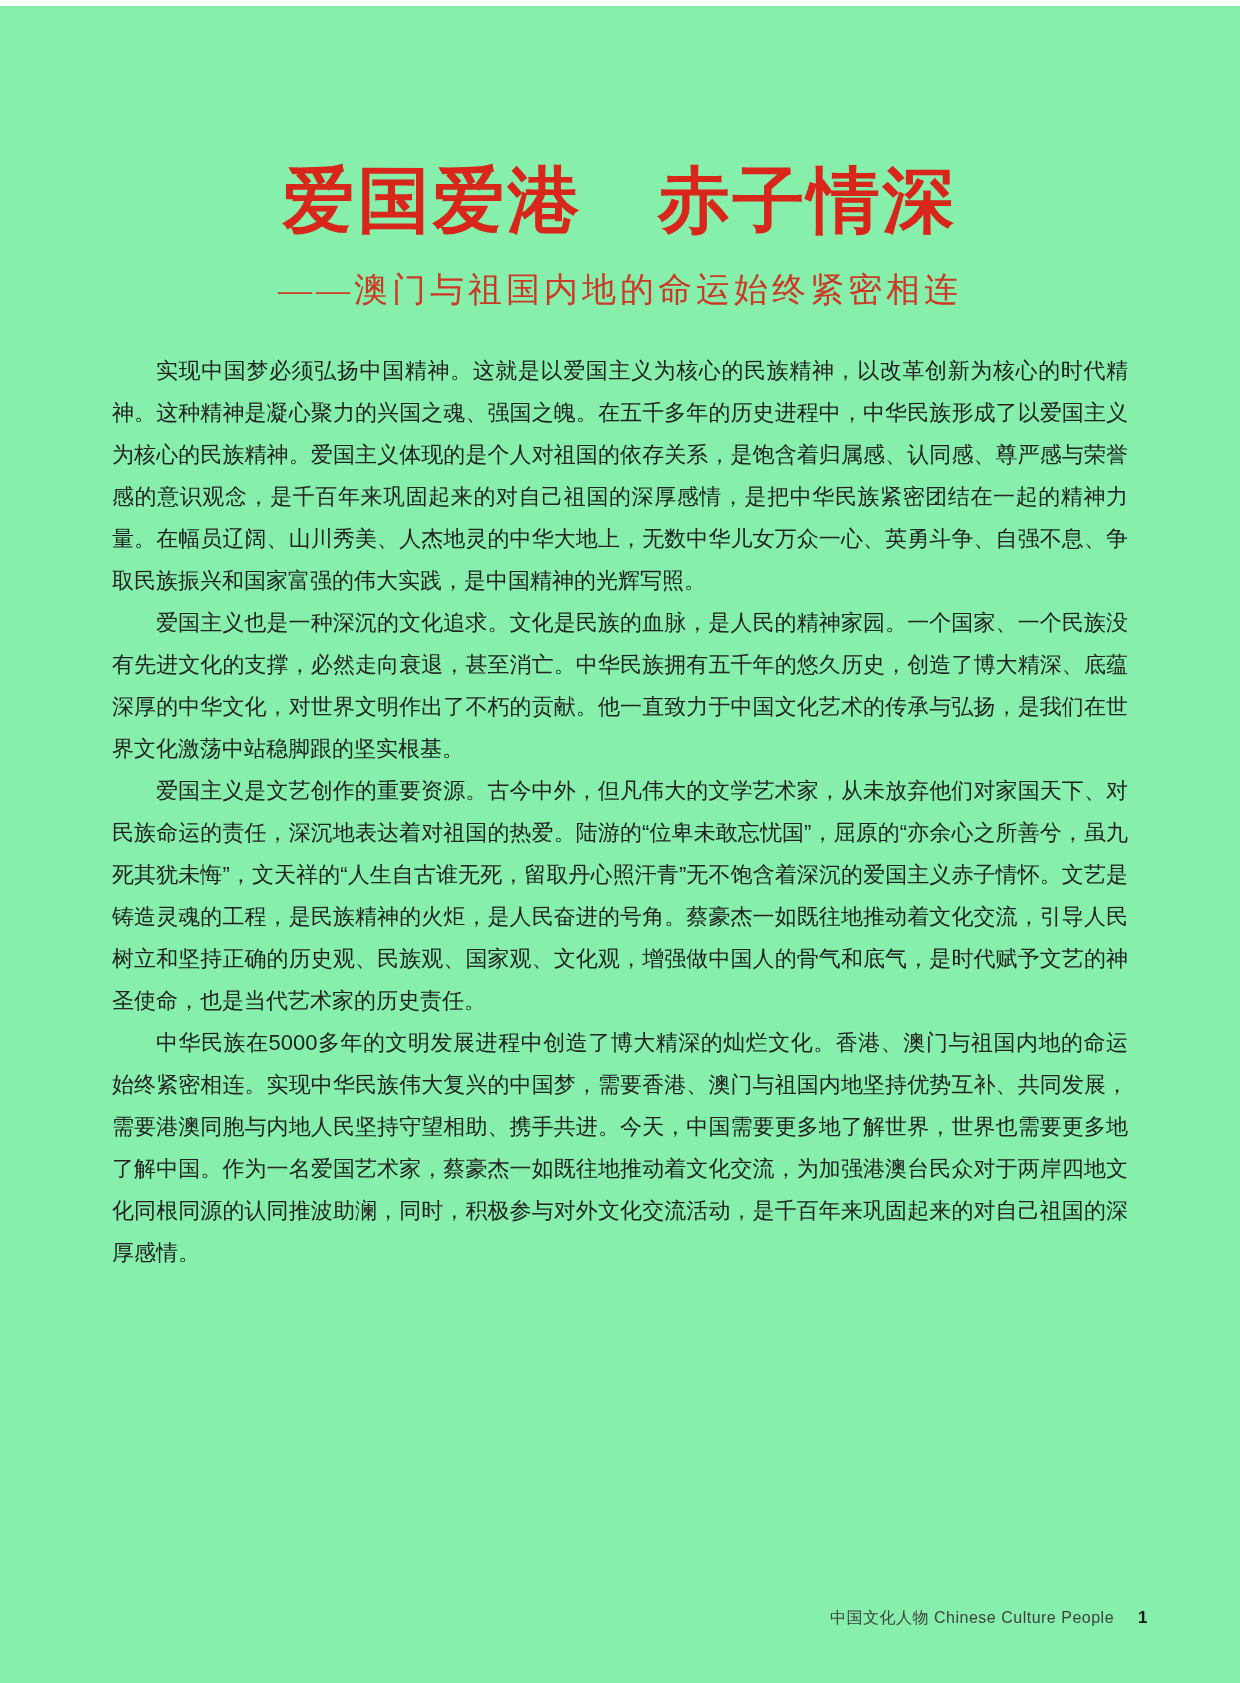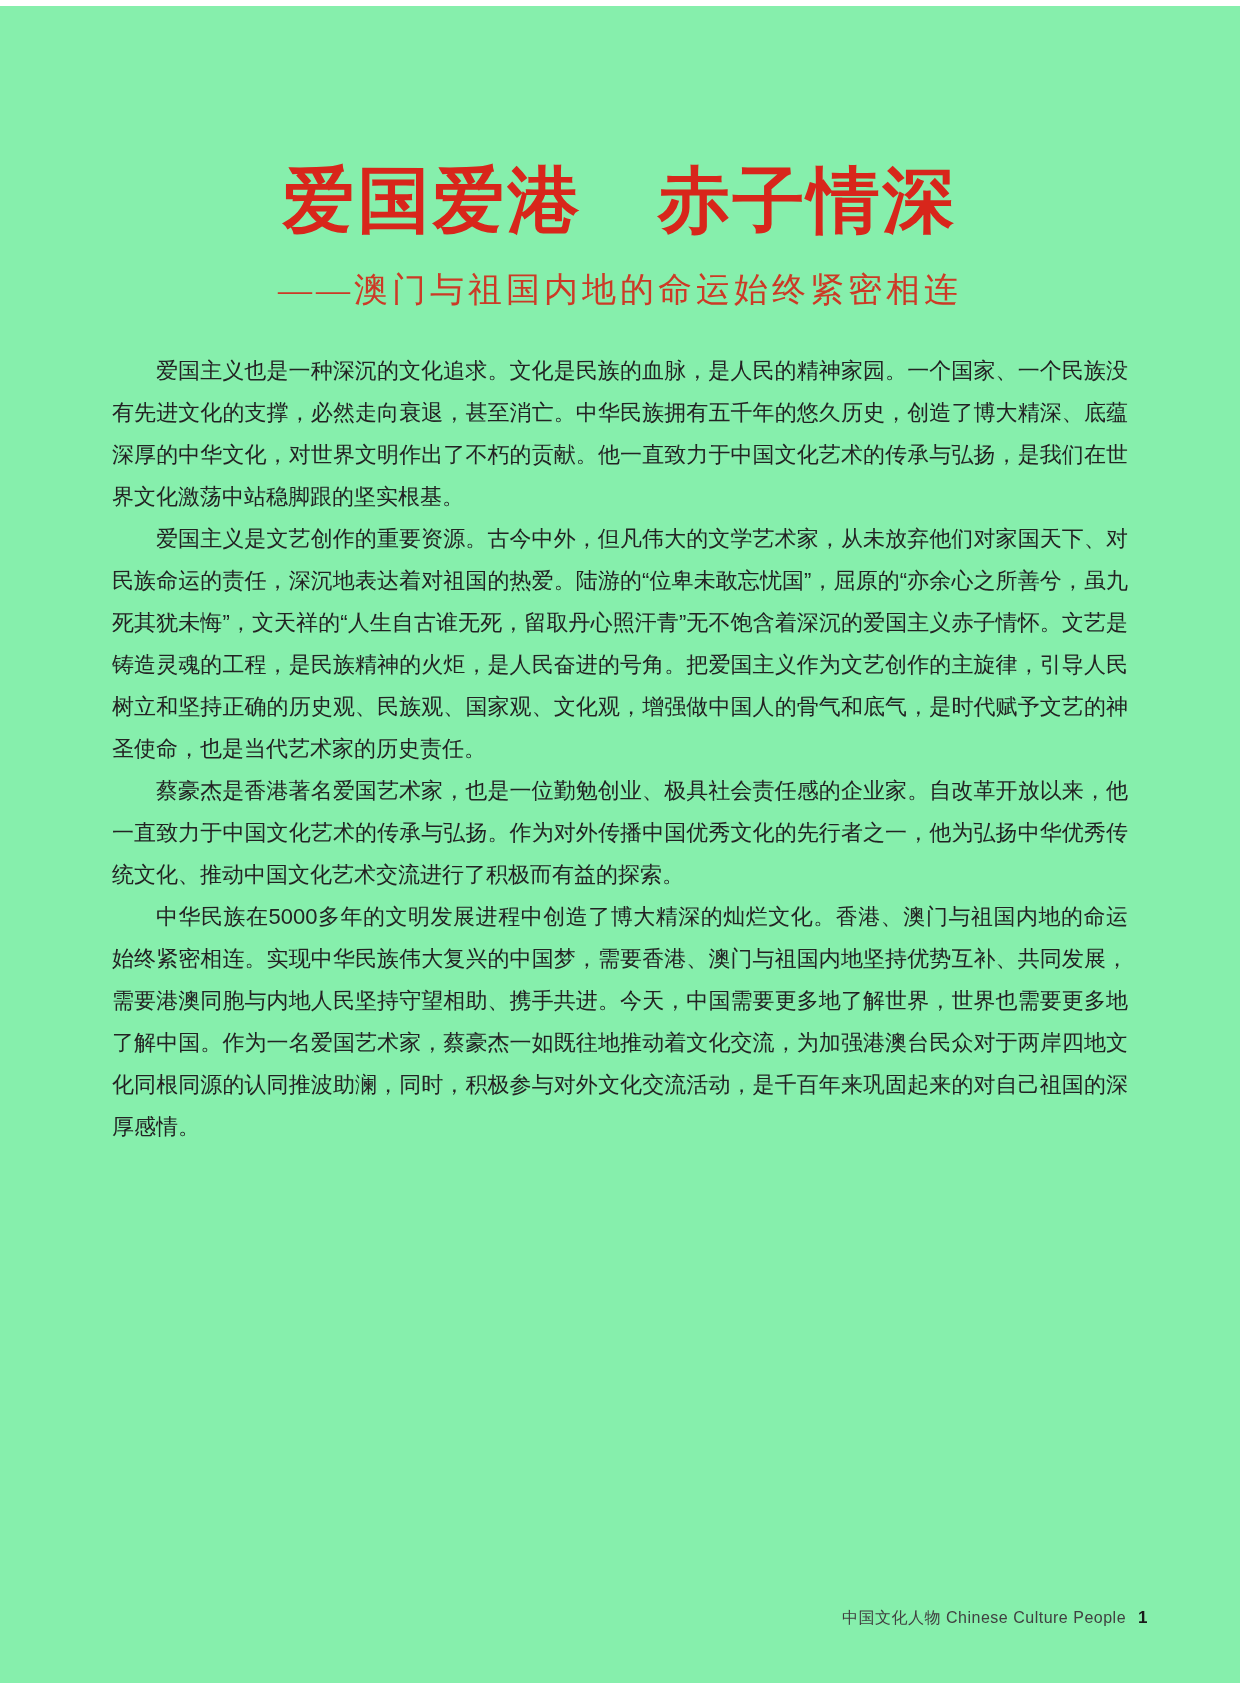--- a/index.html
+++ b/index.html
@@ -42,21 +42,21 @@
   .article p {
     text-indent: 2em;
     margin: 0;
   }
   .page-footer {
     position: absolute;
     top: 1602px;
     right: 92px;
     display: flex;
     align-items: baseline;
-    gap: 12px;
+    gap: 24px;
     font-size: 16px;
     color: #404040;
     letter-spacing: 0.5px;
   }
   .page-footer .page-number {
     font-weight: 700;
     font-size: 17px;
     color: #1a1a1a;
   }
 </style>
@@ -64,23 +64,23 @@
 <body>
 
 <div class="page">
 
   <header class="heading">
     <h1 class="page-title">爱国爱港　赤子情深</h1>
     <div class="page-subtitle">——澳门与祖国内地的命运始终紧密相连</div>
   </header>
 
   <article class="article">
+    <p>实现中国梦必须弘扬中国精神。这就是以爱国主义为核心的民族精神，以改革创新为核心的时代精神。这种精神是凝心聚力的兴国之魂、强国之魄。在五千多年的历史进程中，中华民族形成了以爱国主义为核心的民族精神。爱国主义体现的是个人对祖国的依存关系，是饱含着归属感、认同感、尊严感与荣誉感的意识观念，是千百年来巩固起来的对自己祖国的深厚感情，是把中华民族紧密团结在一起的精神力量。在幅员辽阔、山川秀美、人杰地灵的中华大地上，无数中华儿女万众一心、英勇斗争、自强不息、争取民族振兴和国家富强的伟大实践，是中国精神的光辉写照。</p>
     <p>爱国主义也是一种深沉的文化追求。文化是民族的血脉，是人民的精神家园。一个国家、一个民族没有先进文化的支撑，必然走向衰退，甚至消亡。中华民族拥有五千年的悠久历史，创造了博大精深、底蕴深厚的中华文化，对世界文明作出了不朽的贡献。他一直致力于中国文化艺术的传承与弘扬，是我们在世界文化激荡中站稳脚跟的坚实根基。</p>
-    <p>爱国主义是文艺创作的重要资源。古今中外，但凡伟大的文学艺术家，从未放弃他们对家国天下、对民族命运的责任，深沉地表达着对祖国的热爱。陆游的“位卑未敢忘忧国”，屈原的“亦余心之所善兮，虽九死其犹未悔”，文天祥的“人生自古谁无死，留取丹心照汗青”无不饱含着深沉的爱国主义赤子情怀。文艺是铸造灵魂的工程，是民族精神的火炬，是人民奋进的号角。把爱国主义作为文艺创作的主旋律，引导人民树立和坚持正确的历史观、民族观、国家观、文化观，增强做中国人的骨气和底气，是时代赋予文艺的神圣使命，也是当代艺术家的历史责任。</p>
-    <p>蔡豪杰是香港著名爱国艺术家，也是一位勤勉创业、极具社会责任感的企业家。自改革开放以来，他一直致力于中国文化艺术的传承与弘扬。作为对外传播中国优秀文化的先行者之一，他为弘扬中华优秀传统文化、推动中国文化艺术交流进行了积极而有益的探索。</p>
+    <p>爱国主义是文艺创作的重要资源。古今中外，但凡伟大的文学艺术家，从未放弃他们对家国天下、对民族命运的责任，深沉地表达着对祖国的热爱。陆游的“位卑未敢忘忧国”，屈原的“亦余心之所善兮，虽九死其犹未悔”，文天祥的“人生自古谁无死，留取丹心照汗青”无不饱含着深沉的爱国主义赤子情怀。文艺是铸造灵魂的工程，是民族精神的火炬，是人民奋进的号角。蔡豪杰一如既往地推动着文化交流，引导人民树立和坚持正确的历史观、民族观、国家观、文化观，增强做中国人的骨气和底气，是时代赋予文艺的神圣使命，也是当代艺术家的历史责任。</p>
     <p>中华民族在5000多年的文明发展进程中创造了博大精深的灿烂文化。香港、澳门与祖国内地的命运始终紧密相连。实现中华民族伟大复兴的中国梦，需要香港、澳门与祖国内地坚持优势互补、共同发展，需要港澳同胞与内地人民坚持守望相助、携手共进。今天，中国需要更多地了解世界，世界也需要更多地了解中国。作为一名爱国艺术家，蔡豪杰一如既往地推动着文化交流，为加强港澳台民众对于两岸四地文化同根同源的认同推波助澜，同时，积极参与对外文化交流活动，是千百年来巩固起来的对自己祖国的深厚感情。</p>
   </article>
 
   <footer class="page-footer">
     <span class="journal-label">中国文化人物 Chinese Culture People</span>
     <span class="page-number">1</span>
   </footer>
 
 </div>
 

